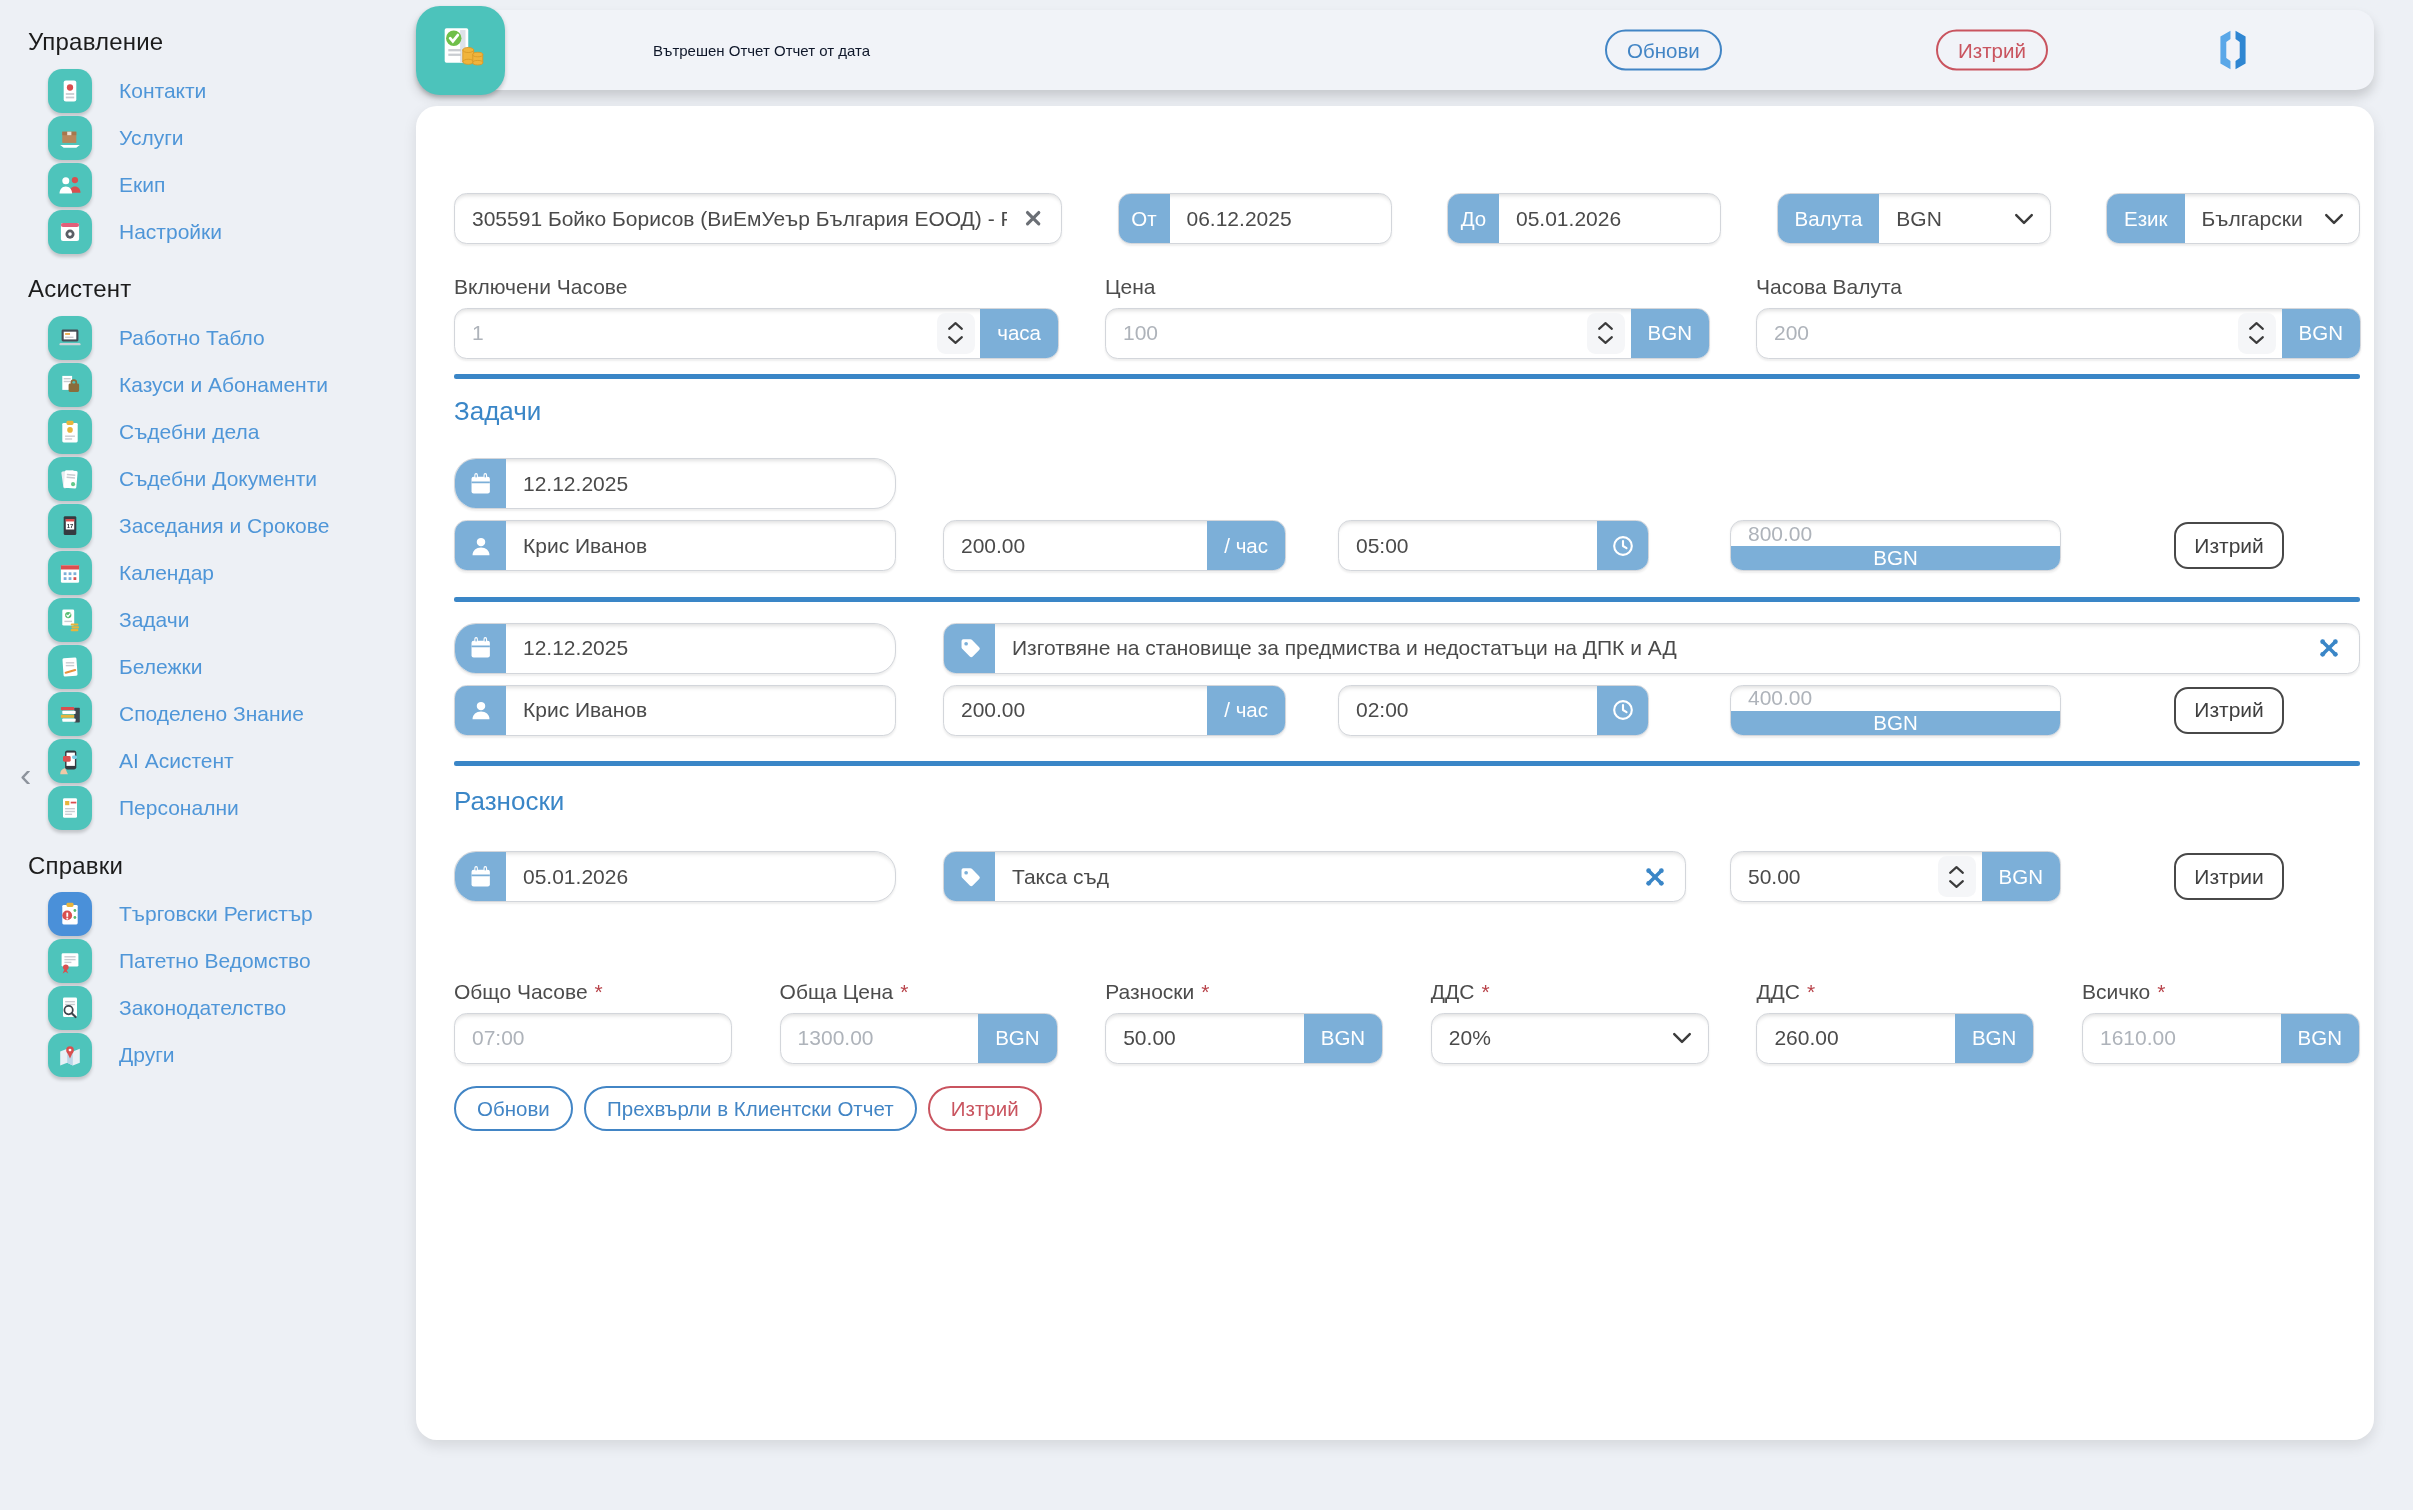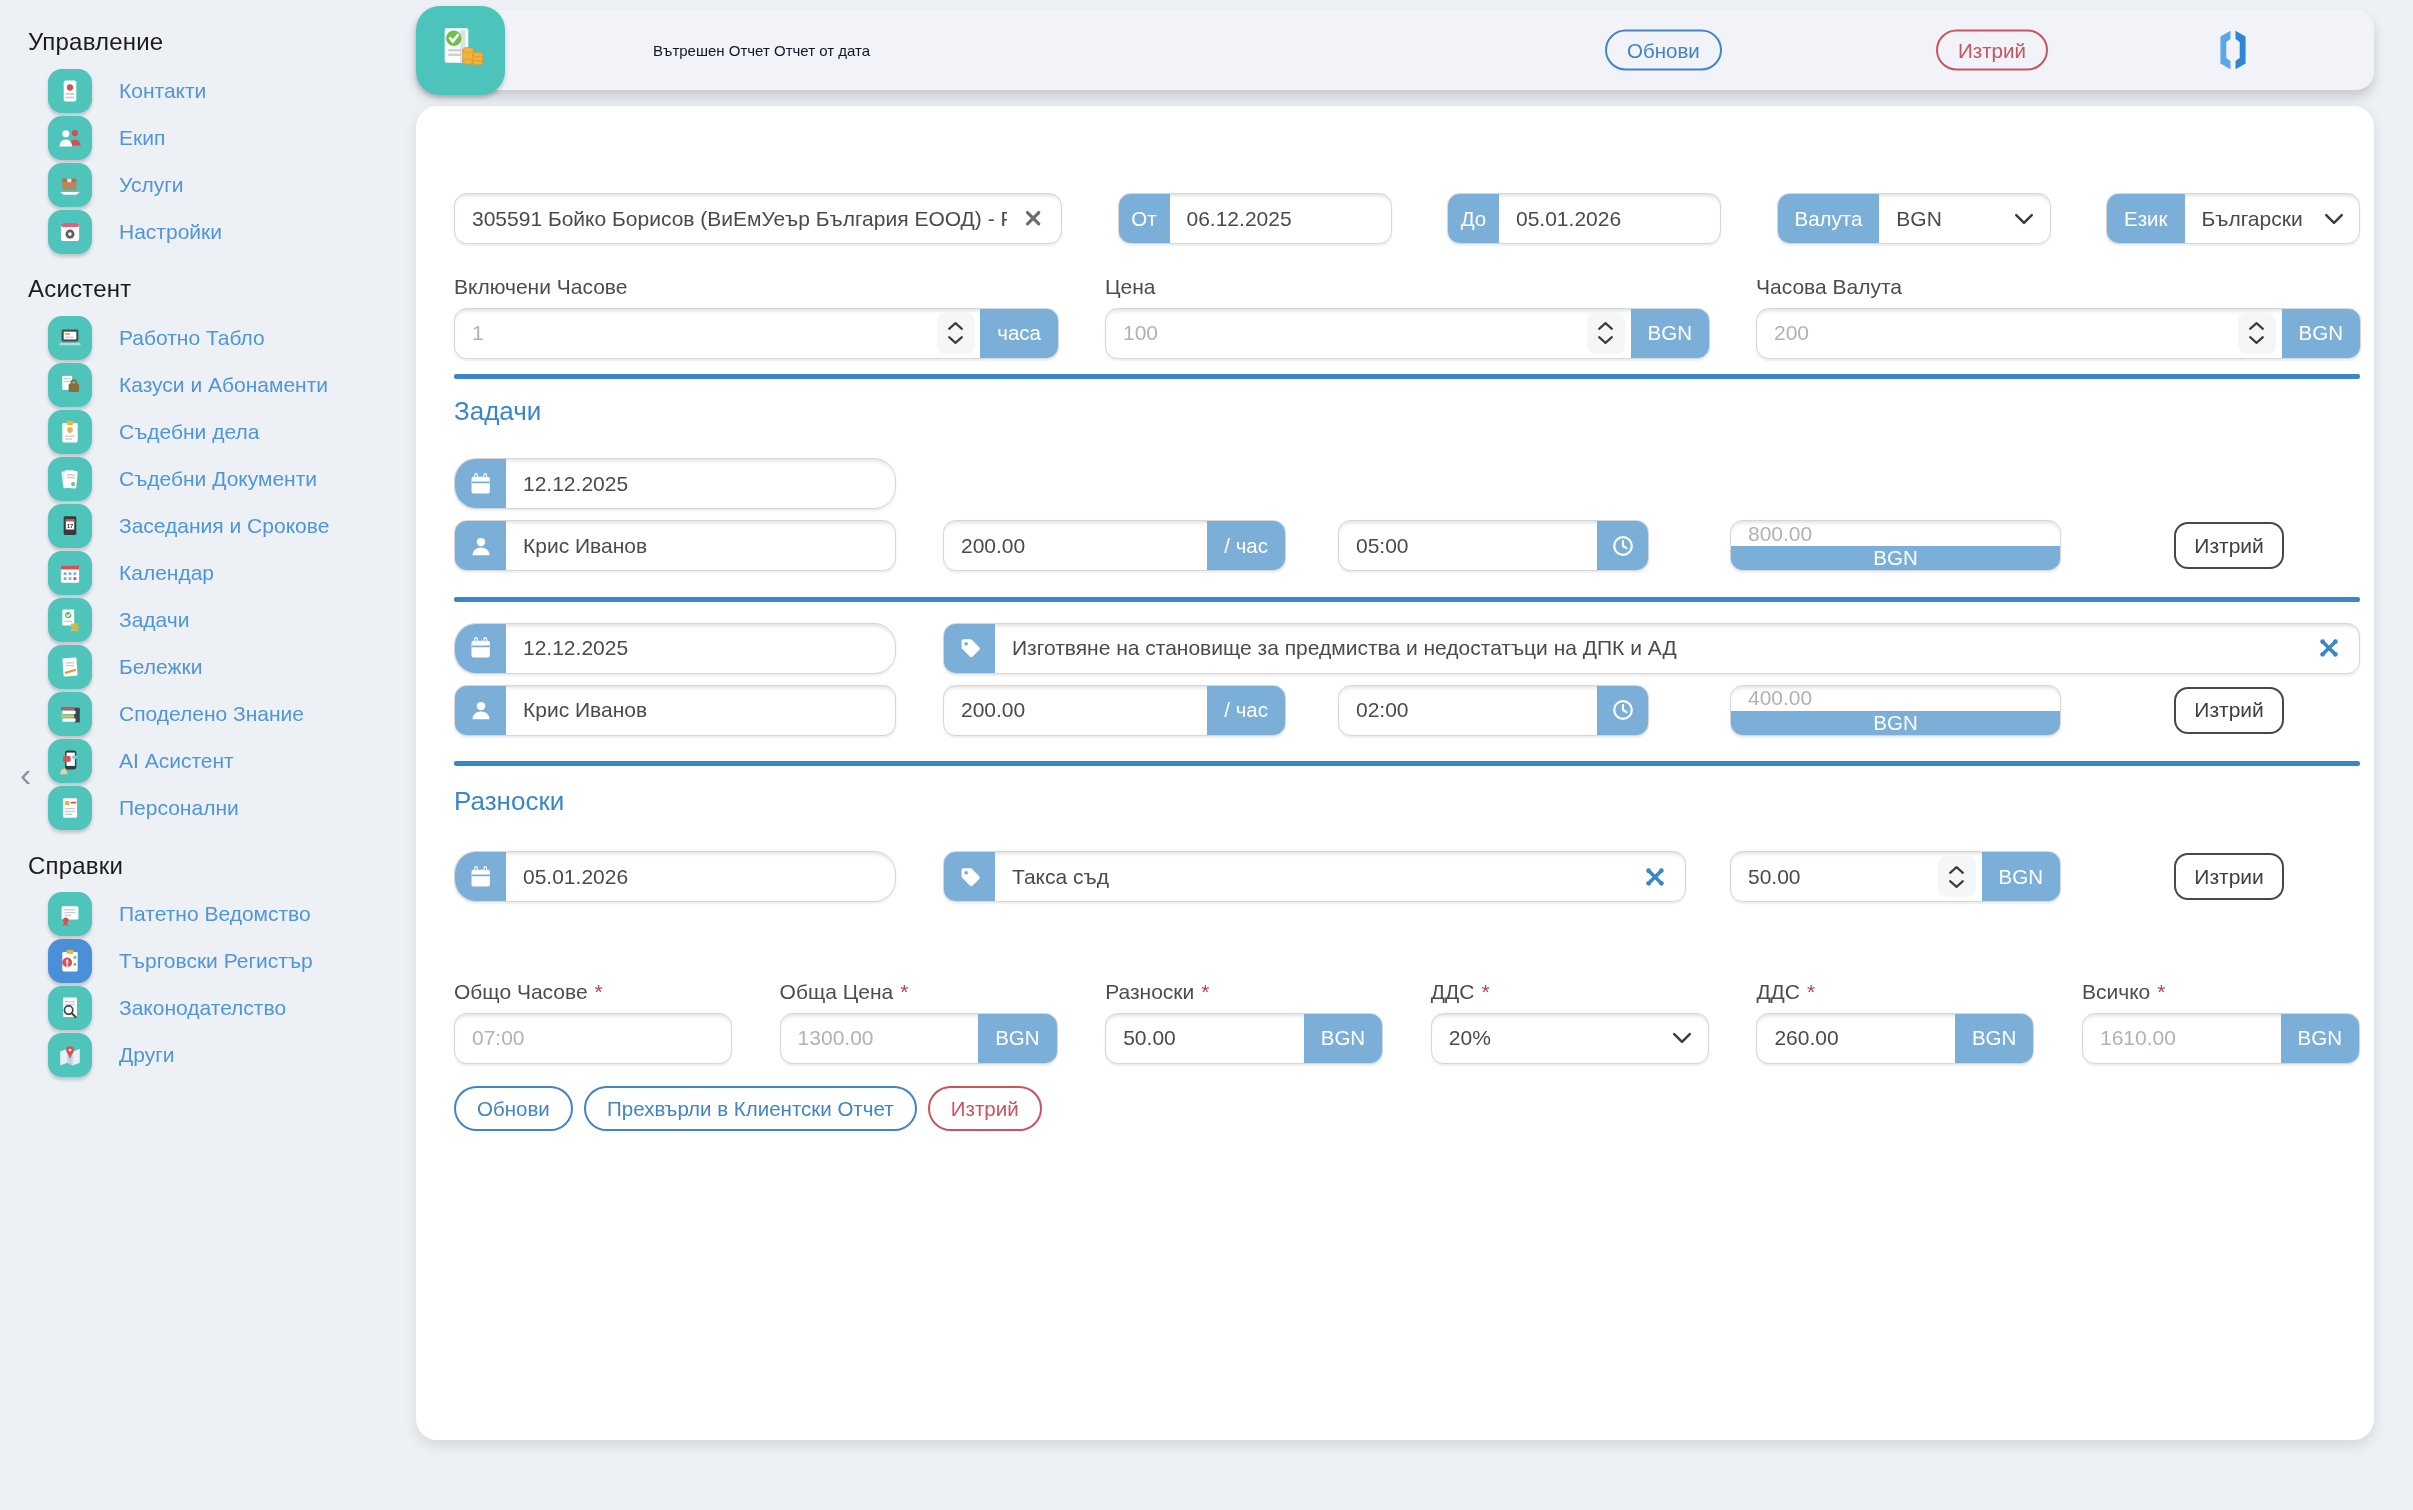--- a/index.html
+++ b/index.html
@@ -91,38 +91,38 @@
           <circle cx="20" cy="15" r="4.5" fill="#d94f4f"></circle>
           <rect x="14" y="23" width="12" height="2.5" fill="#c9ccd1"></rect>
           <rect x="14" y="28" width="12" height="2.5" fill="#c9ccd1"></rect>
         </svg>
       </span>
     <span class="nav-label">Контакти</span>
   </div>
   <div class="nav-item">
     <span class="tile">
         <svg viewBox="0 0 40 40" width="28" height="28">
+          <rect x="9" y="11" width="20" height="16" fill="#b9875a"></rect>
+          <rect x="9" y="11" width="20" height="5" fill="#a6764c"></rect>
+          <rect x="16" y="11" width="6" height="5" fill="#e9e2d8"></rect>
+          <path d="M6 30 h28 l-5 4 H11 Z" fill="#fff"></path>
+        </svg>
+      </span>
+    <span class="nav-label">Услуги</span>
+  </div>
+  <div class="nav-item">
+    <span class="tile">
+        <svg viewBox="0 0 40 40" width="28" height="28">
           <circle cx="27" cy="13" r="4.5" fill="#d94f4f"></circle>
           <path d="M19 31c0-5.5 3.5-9 8-9s8 3.5 8 9z" fill="#d94f4f"></path>
           <circle cx="14" cy="14" r="5" fill="#fff"></circle>
           <path d="M5 32c0-6 4-10 9-10s9 4 9 10z" fill="#fff"></path>
         </svg>
       </span>
     <span class="nav-label">Екип</span>
-  </div>
-  <div class="nav-item">
-    <span class="tile">
-        <svg viewBox="0 0 40 40" width="28" height="28">
-          <rect x="9" y="11" width="20" height="16" fill="#b9875a"></rect>
-          <rect x="9" y="11" width="20" height="5" fill="#a6764c"></rect>
-          <rect x="16" y="11" width="6" height="5" fill="#e9e2d8"></rect>
-          <path d="M6 30 h28 l-5 4 H11 Z" fill="#fff"></path>
-        </svg>
-      </span>
-    <span class="nav-label">Услуги</span>
   </div>
   <div class="nav-item">
     <span class="tile">
         <svg viewBox="0 0 40 40" width="28" height="28">
           <rect x="7" y="7" width="26" height="26" rx="3" fill="#fff"></rect>
           <rect x="7" y="7" width="26" height="6" rx="3" fill="#e2607a"></rect>
           <circle cx="20" cy="23" r="6.5" fill="#5b5f66"></circle>
           <circle cx="20" cy="23" r="2.6" fill="#fff"></circle>
         </svg>
       </span>
@@ -270,45 +270,45 @@
           <rect x="13" y="20" width="14" height="2" fill="#c9ccd1"></rect>
           <rect x="13" y="24" width="14" height="2" fill="#c9ccd1"></rect>
           <rect x="13" y="28" width="10" height="2" fill="#c9ccd1"></rect>
         </svg>
       </span>
     <span class="nav-label">Персонални</span>
   </div>
 
   <div class="side-title">Справки</div>
   <div class="nav-item">
-    <span class="tile">
-        <svg viewBox="0 0 40 40" width="28" height="28">
-          <rect x="8" y="9" width="24" height="19" rx="2" fill="#fff"></rect>
-          <rect x="12" y="13" width="16" height="2" fill="#c9ccd1"></rect>
-          <rect x="12" y="17" width="16" height="2" fill="#c9ccd1"></rect>
-          <rect x="12" y="21" width="10" height="2" fill="#c9ccd1"></rect>
-          <circle cx="14" cy="29" r="4" fill="#d94f4f"></circle>
-          <path d="M12 32 l-2.5 6 4-2.5 4 2.5 -2.5-6z" fill="#d94f4f"></path>
-        </svg>
-      </span>
-    <span class="nav-label">Патетно Ведомство</span>
-  </div>
-  <div class="nav-item">
     <span class="tile blue">
         <svg viewBox="0 0 40 40" width="28" height="28">
           <rect x="9" y="7" width="22" height="28" rx="2" fill="#fff"></rect>
           <rect x="15" y="4" width="10" height="6" rx="2" fill="#e8b53d"></rect>
           <circle cx="16" cy="22" r="7" fill="#d94f4f"></circle>
           <rect x="14.8" y="18" width="2.6" height="6" fill="#fff"></rect>
           <rect x="14.8" y="25.3" width="2.6" height="2.6" fill="#fff"></rect>
           <circle cx="27" cy="15" r="2" fill="#58bd71"></circle>
           <circle cx="27" cy="25" r="2" fill="#58bd71"></circle>
         </svg>
       </span>
     <span class="nav-label">Търговски Регистър</span>
+  </div>
+  <div class="nav-item">
+    <span class="tile">
+        <svg viewBox="0 0 40 40" width="28" height="28">
+          <rect x="8" y="9" width="24" height="19" rx="2" fill="#fff"></rect>
+          <rect x="12" y="13" width="16" height="2" fill="#c9ccd1"></rect>
+          <rect x="12" y="17" width="16" height="2" fill="#c9ccd1"></rect>
+          <rect x="12" y="21" width="10" height="2" fill="#c9ccd1"></rect>
+          <circle cx="14" cy="29" r="4" fill="#d94f4f"></circle>
+          <path d="M12 32 l-2.5 6 4-2.5 4 2.5 -2.5-6z" fill="#d94f4f"></path>
+        </svg>
+      </span>
+    <span class="nav-label">Патетно Ведомство</span>
   </div>
   <div class="nav-item">
     <span class="tile">
         <svg viewBox="0 0 40 40" width="28" height="28">
           <rect x="10" y="5" width="20" height="28" rx="2" fill="#fff"></rect>
           <rect x="13" y="10" width="14" height="2" fill="#c9ccd1"></rect>
           <rect x="13" y="14" width="14" height="2" fill="#c9ccd1"></rect>
           <circle cx="18" cy="23" r="6" fill="none" stroke="#3e464d" stroke-width="2.5"></circle>
           <line x1="22.5" y1="27.5" x2="28" y2="33" stroke="#3e464d" stroke-width="3" stroke-linecap="round"></line>
         </svg>

